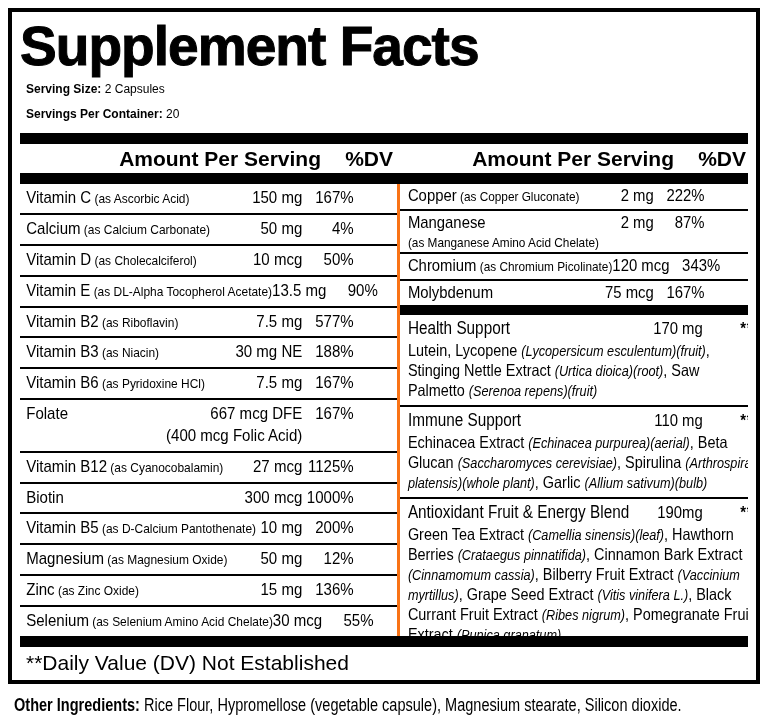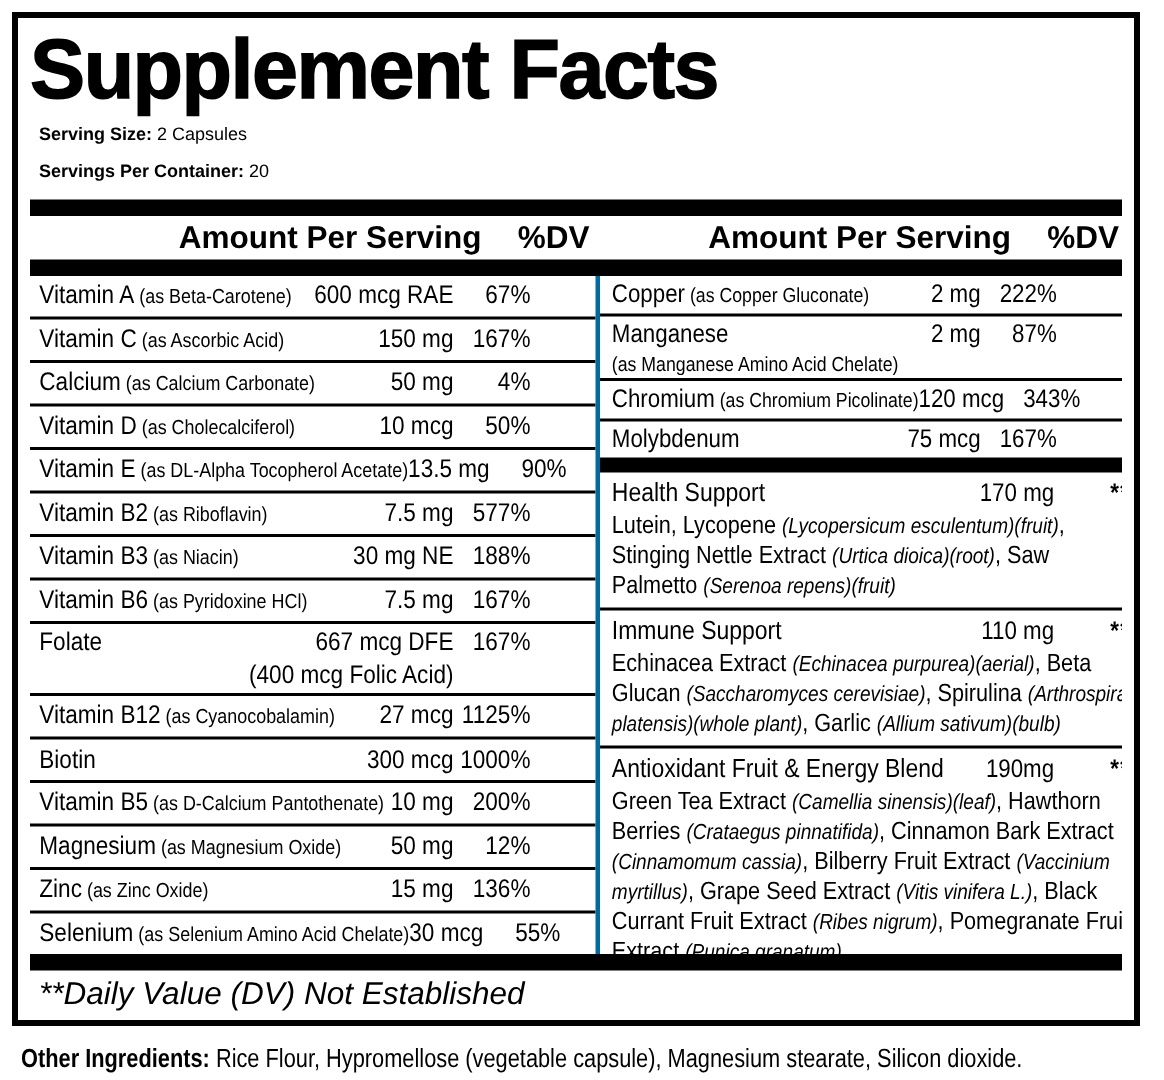--- a/index.html
+++ b/index.html
@@ -24,21 +24,21 @@
   .bar { height:11px; background:#000; flex:none; }
   .bar-top { margin-top:6px; }
 
   .hdrrow { display:flex; font-weight:bold; font-size:21px; align-items:center; height:29px; flex:none; }
   .hl { width:377px; flex:none; display:flex; justify-content:flex-end; align-items:baseline; padding-right:4px; box-sizing:border-box; }
   .hr { flex:1; display:flex; justify-content:flex-end; align-items:baseline; padding-right:2px; }
   .dvh { width:58px; text-align:right; flex:none; margin-left:14px; }
 
   .cols { flex:1; display:flex; overflow:hidden; }
   .col-left { width:377px; flex:none; display:flex; flex-direction:column; box-sizing:border-box; }
-  .col-right { flex:1; border-left:3px solid #0369a1; display:flex; flex-direction:column; overflow:hidden; }
+  .col-right { flex:1; border-left:3px solid #f97316; display:flex; flex-direction:column; overflow:hidden; }
 
   .nrow { border-bottom:2.5px solid #000; display:flex; align-items:center; padding:1px 0; }
   .col-left > .nrow { flex:1; }
   .nrow.two { flex:1.8;align-items:center; }
   .col-left > .nrow:last-child, #right-rows > .nrow:last-child { border-bottom:none; }
 
   .sq { display:flex; align-items:flex-start; transform-origin:0 50%; box-sizing:border-box; }
   .sql { width:414px; transform:scaleX(0.885); padding-left:7px; }
   .sqr { width:404px; transform:scaleX(0.875); padding-left:9px; }
 
@@ -53,21 +53,21 @@
 
   .blend { border-bottom:2.5px solid #000; padding:2px 0 4px; }
   #blend-list .blend:last-child { border-bottom:none; }
   .bh { font-size:17.5px; line-height:22px; align-items:baseline; }
   .bt { white-space:nowrap; }
   .bh .dv { font-weight:bold; letter-spacing:1px; }
   .sq.bdesc { display:block; transform:scaleX(0.875); transform-origin:0 0; width:404px; padding-left:9px;
               font-size:16.5px; line-height:19px; margin-top:1px; }
   .bot { font-style:italic; font-size:14.5px; }
 
-  .note { font-size:21px; line-height:26px; padding:3px 0 4px; margin-left:6px; flex:none;font-style:italic; }
+  .note { font-size:21px; line-height:26px; padding:3px 0 4px; margin-left:6px; flex:none; }
 
   .other { position:absolute; top:694px; left:14px; width:906px; transform:scaleX(0.83);
            transform-origin:0 0; white-space:nowrap; font-size:17.5px; line-height:22px; }
   .other .lbl { font-weight:bold; }
 </style>
 </head>
 <body>
 
 <div class="wrap">
   <div class="label-box">
@@ -95,27 +95,20 @@
         <span class="dvh">%DV</span>
       </div>
     </div>
 
     <div class="bar"></div>
 
     <div class="cols">
       <div class="col-left" id="left-rows">
           <div class="nrow">
             <div class="sq sql">
-              <span class="nm">Vitamin A<span class="sub"> (as Beta-Carotene)</span></span>
-              <span class="amt">600 mcg RAE</span>
-              <span class="dv">67%</span>
-            </div>
-          </div>
-          <div class="nrow">
-            <div class="sq sql">
               <span class="nm">Vitamin C<span class="sub"> (as Ascorbic Acid)</span></span>
               <span class="amt">150 mg</span>
               <span class="dv">167%</span>
             </div>
           </div>
           <div class="nrow">
             <div class="sq sql">
               <span class="nm">Calcium<span class="sub"> (as Calcium Carbonate)</span></span>
               <span class="amt">50 mg</span>
               <span class="dv">4%</span>

